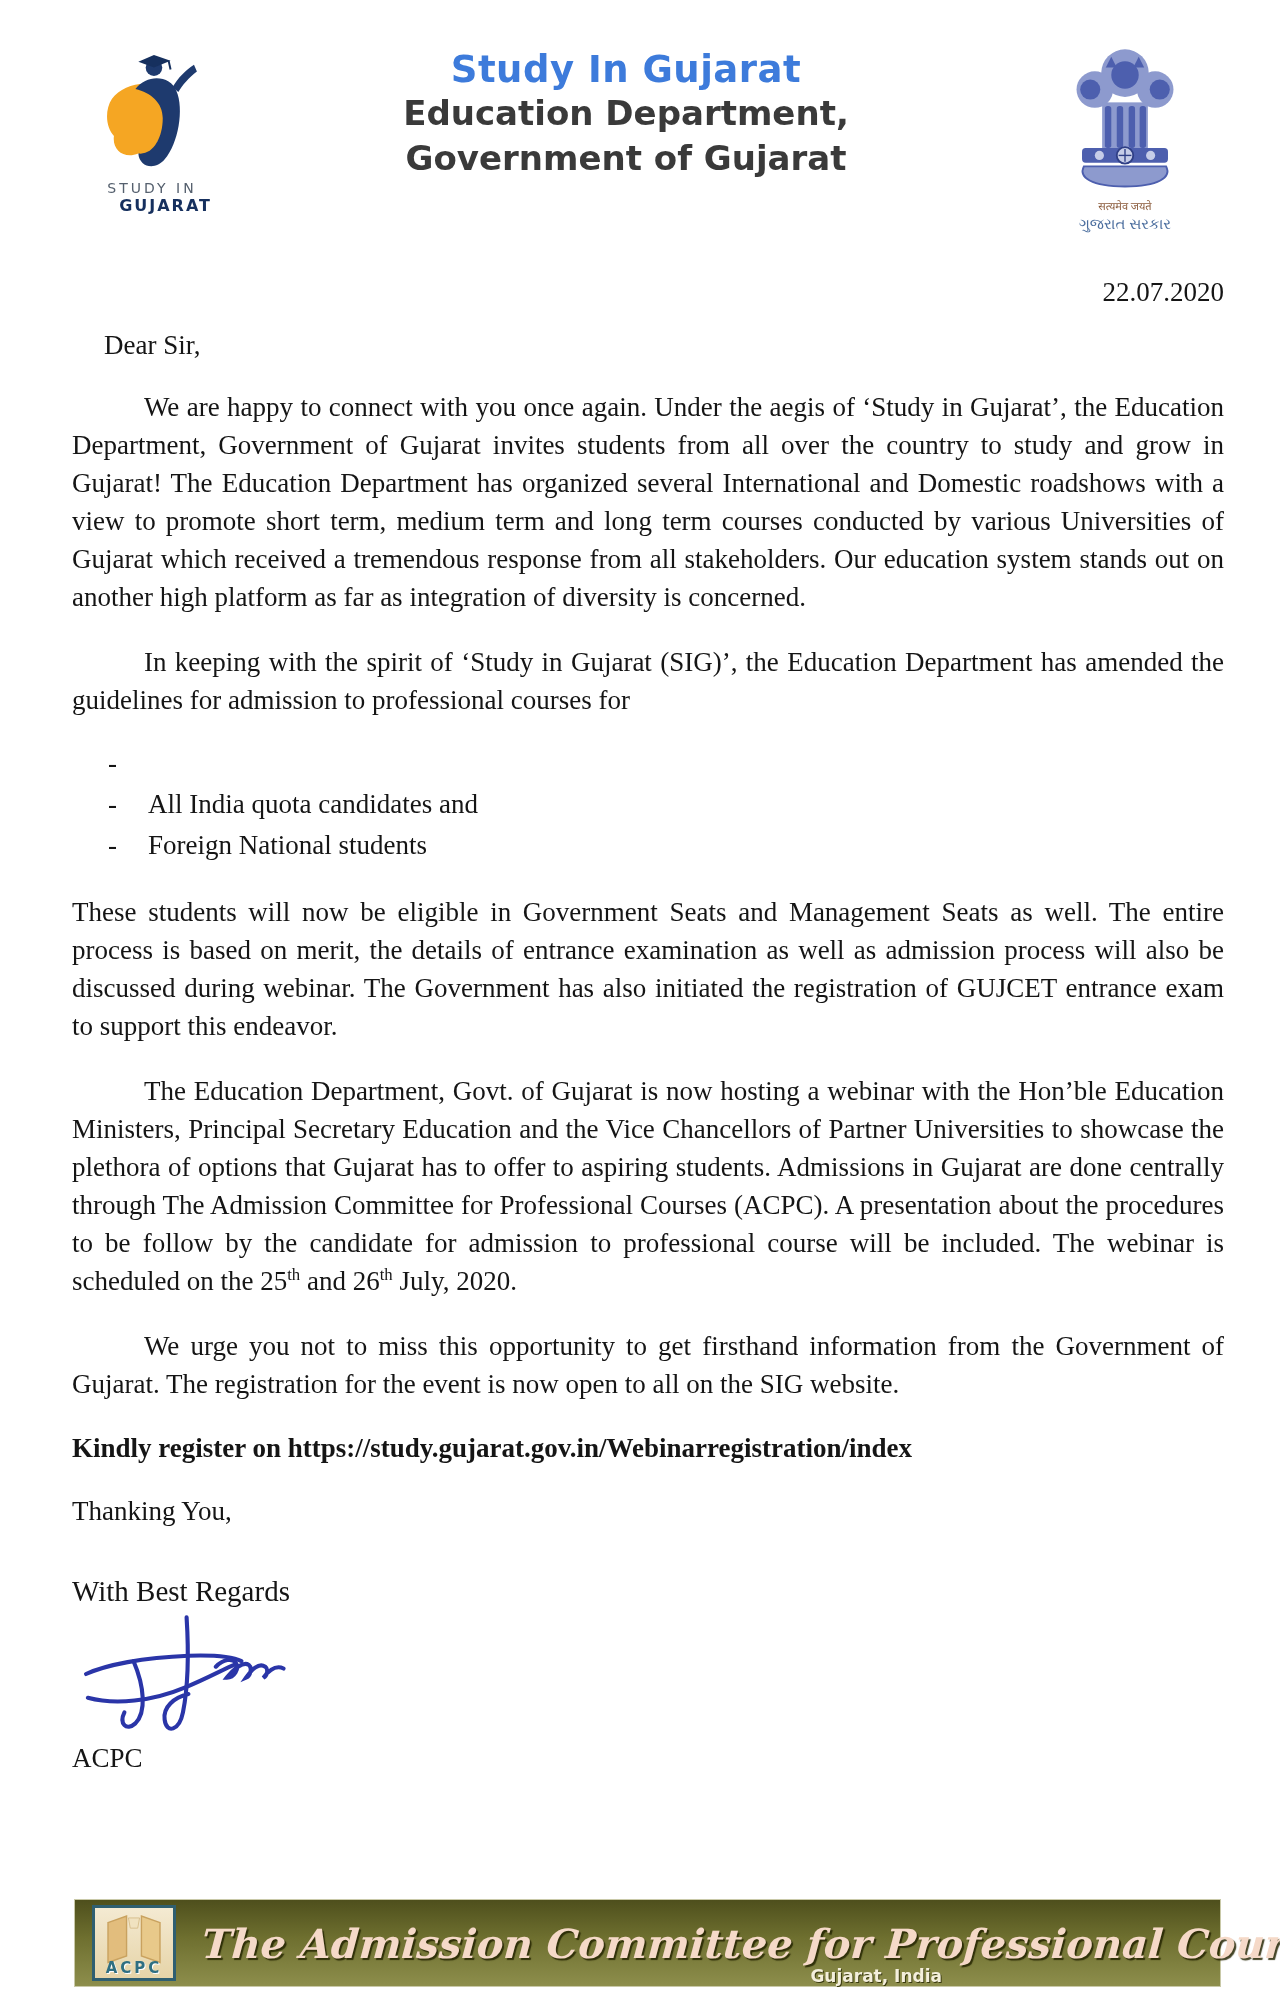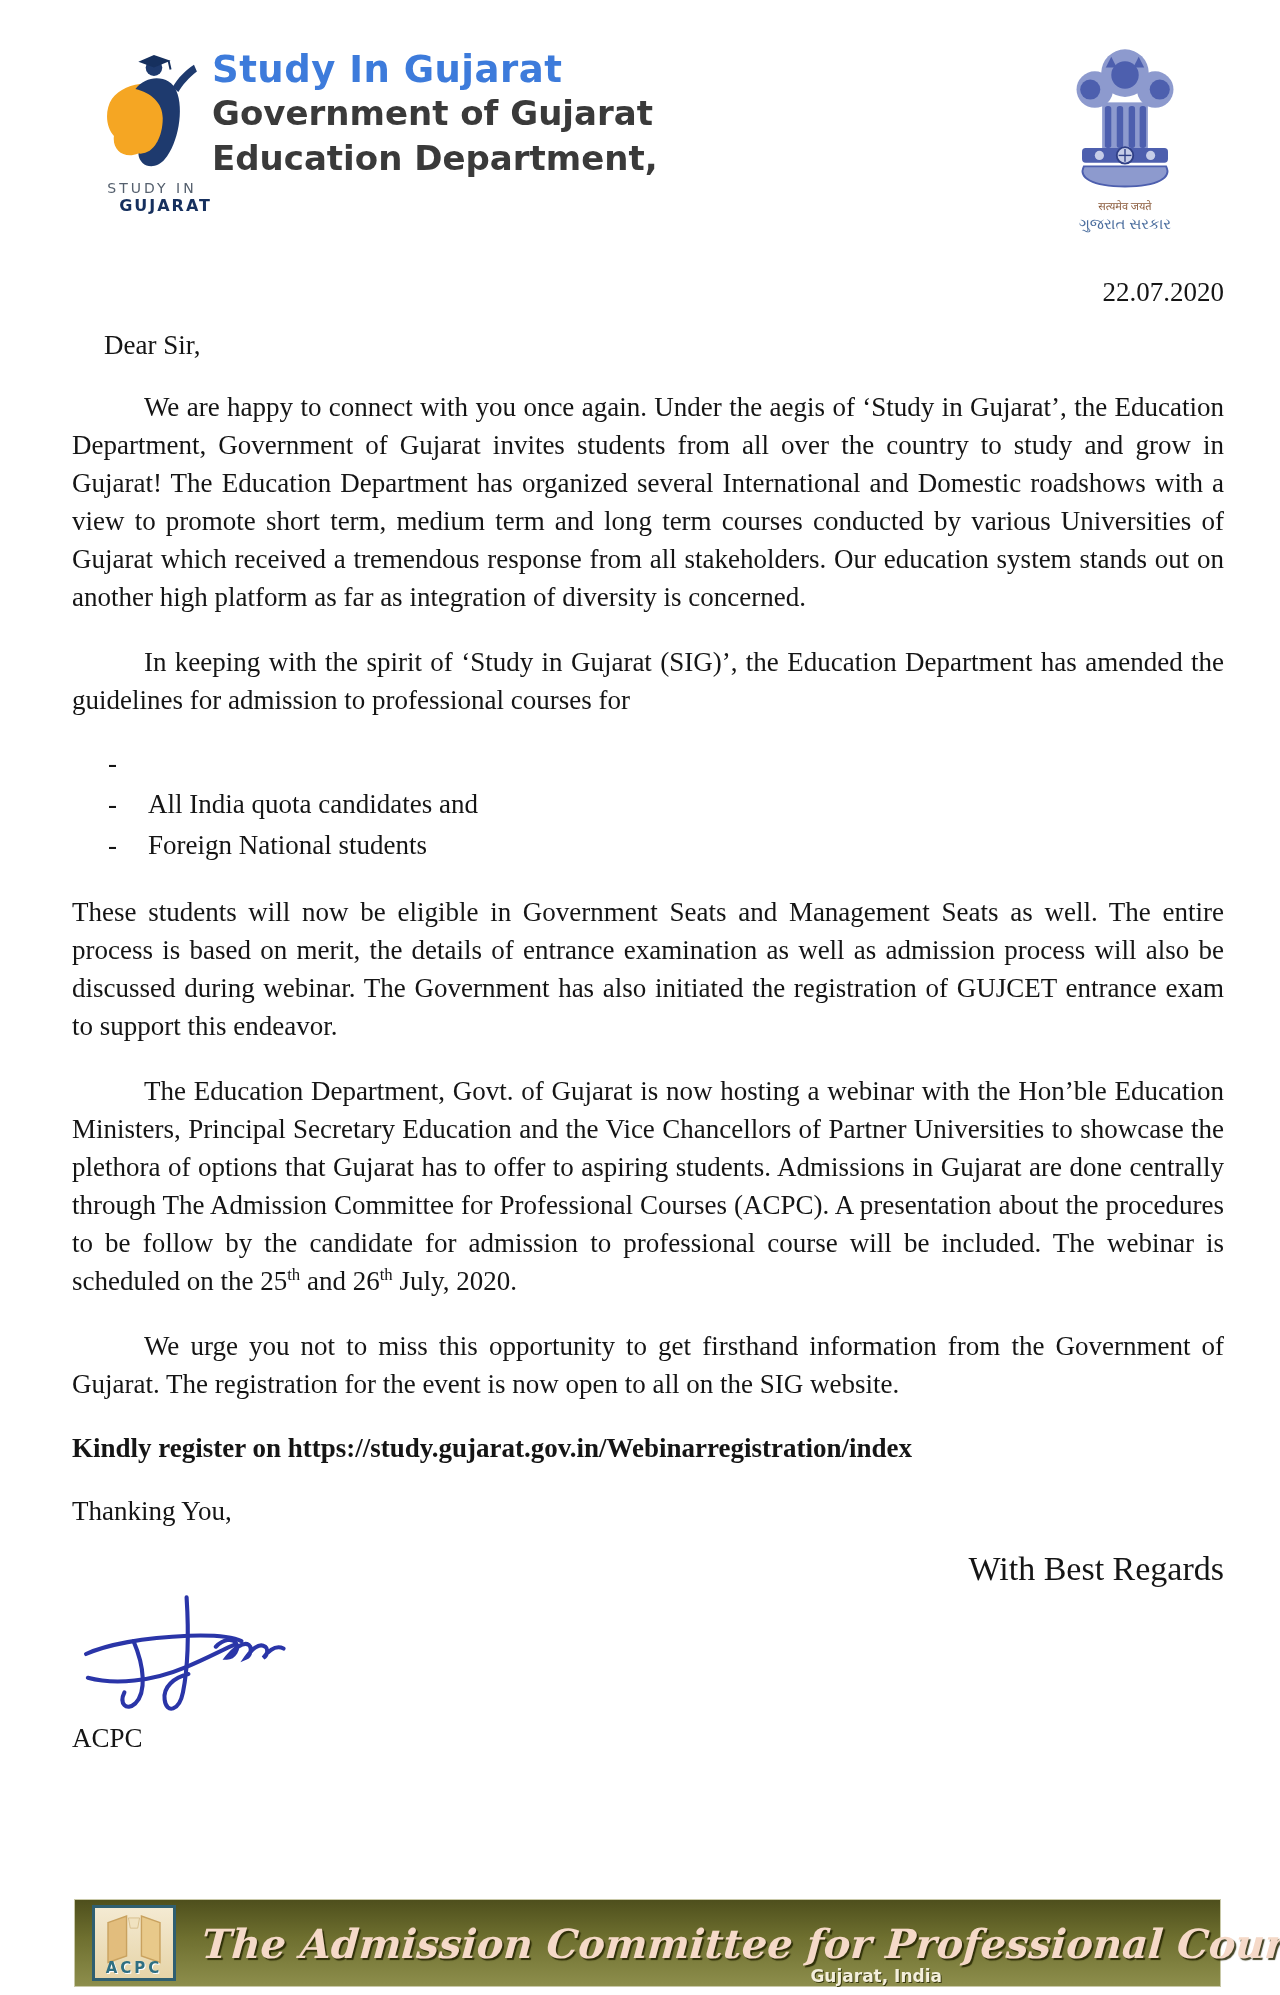--- a/index.html
+++ b/index.html
@@ -9,38 +9,38 @@
     background:#ffffff; overflow:hidden; color:#151515;
     font-family:"Liberation Serif", serif;
   }
   
   .header { display:flex; align-items:flex-start; padding:40px 70px 0 92px; }
   .logo-block { width:120px; text-align:center; flex:0 0 auto; margin-top:12px; }
   .logo-text1 { font-family:"DejaVu Sans", sans-serif; font-size:14px; letter-spacing:3px;
                 color:#55606e; margin-top:2px; }
   .logo-text2 { font-family:"DejaVu Sans", sans-serif; font-size:16px; font-weight:bold;
                 letter-spacing:2px; color:#16305e;text-align:right; }
-  .title-block { flex:1 1 auto; text-align:left; font-family:"DejaVu Sans", sans-serif; padding-top:8px; }
+  .title-block { flex:1 1 auto; text-align:center; font-family:"DejaVu Sans", sans-serif; padding-top:8px; }
   .title  { color:#3d7bdb; font-size:37px; font-weight:bold; letter-spacing:0.5px; }
   .subtitle { color:#3a3a3a; font-size:34px; font-weight:bold; line-height:1.32; }
   .emblem-block { width:170px; flex:0 0 auto; text-align:center; margin-top:2px; }
   .emblem-caption1 { font-size:11px; color:#8a5a3a; line-height:17px; margin-top:2px; }
   .emblem-caption2 { font-size:15px; color:#4a6d9e; line-height:18px; }
   
   .letter { padding:0 56px 0 72px; }
   .date-row   { text-align:right; font-size:27px; margin-top:44px; }
   .salutation { font-size:27px; margin-top:22px;margin-left:32px; }
   p.body-text { font-size:27px; line-height:38px; text-align:justify; margin:27px 0 0 0; }
   p.indent    { text-indent:72px; }
   .bullets { margin:24px 0 0 0; padding:0 0 0 36px; list-style:none; }
   .bullets li { display:flex; font-size:27px; line-height:41px; }
   .bullets .marker { width:40px; flex:0 0 auto; }
   .register { font-weight:bold; font-size:27px; margin:30px 0 0 0; }
   .thanking { font-size:27px; margin-top:32px; }
-  .regards  { font-size:34px; margin-top:23px;text-align:right; }
+  .regards  { font-size:29px; margin-top:48px; }
   sup { vertical-align:super; font-size:0.62em; line-height:0; }
   .signature { height:128px; margin:2px 0 0 -4px; }
   .signer { font-size:27px; line-height:40px; }
   
   .footer-banner {
     position:absolute; left:75px; right:60px; bottom:9px; height:86px;
     background:linear-gradient(to bottom, #4e4f1c 0%, #6f7030 45%, #8d8e4c 100%);
     display:flex; align-items:center; box-shadow:0 0 0 1px #c9c9a8;
   }
   .acpc-logo {
@@ -78,22 +78,22 @@
         <circle cx="49" cy="16" r="8.5" fill="#1e3a6e"></circle>
         <polygon points="33,10 49,3 66,9 49,16" fill="#16305e"></polygon>
         <line x1="64" y1="9" x2="66" y2="18" stroke="#16305e" stroke-width="2"></line>
       </svg>
       <div class="logo-text1">STUDY IN</div>
       <div class="logo-text2">GUJARAT</div>
     </div>
 
     <div class="title-block">
       <div class="title">Study In Gujarat</div>
+      <div class="subtitle">Education Department,</div>
       <div class="subtitle">Government of Gujarat</div>
-      <div class="subtitle">Education Department,</div>
     </div>
 
     <div class="emblem-block">
       <svg width="138" height="150" viewBox="0 0 150 164">
         <circle cx="75" cy="34" r="26" fill="#8d9ace"></circle>
         <circle cx="42" cy="52" r="20" fill="#8d9ace"></circle>
         <circle cx="108" cy="52" r="20" fill="#8d9ace"></circle>
         <polygon points="60,16 66,28 54,28" fill="#4d5fae"></polygon>
         <polygon points="90,16 96,28 84,28" fill="#4d5fae"></polygon>
         <circle cx="75" cy="36" r="15" fill="#4d5fae"></circle>

